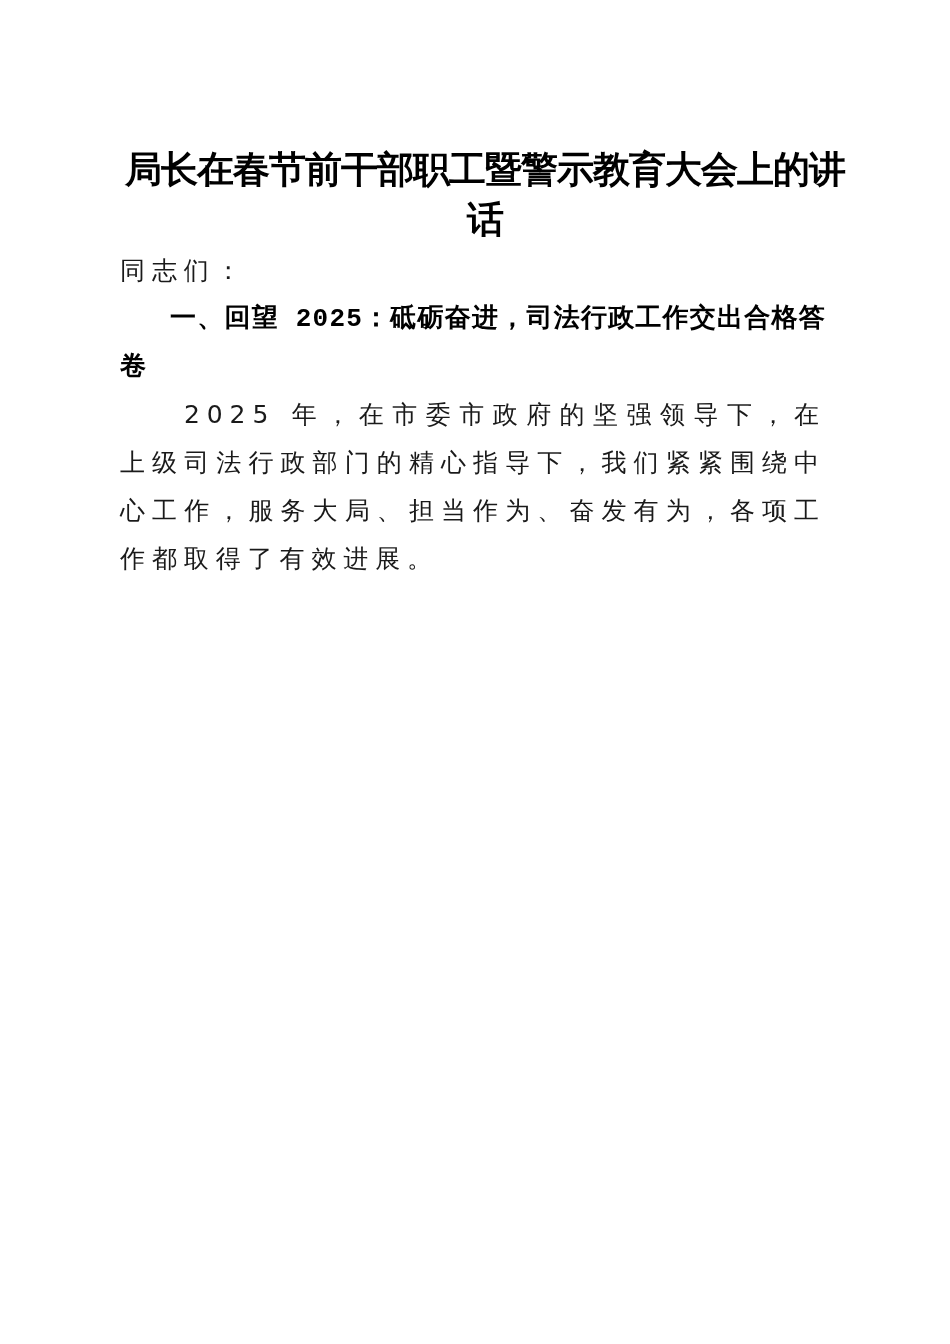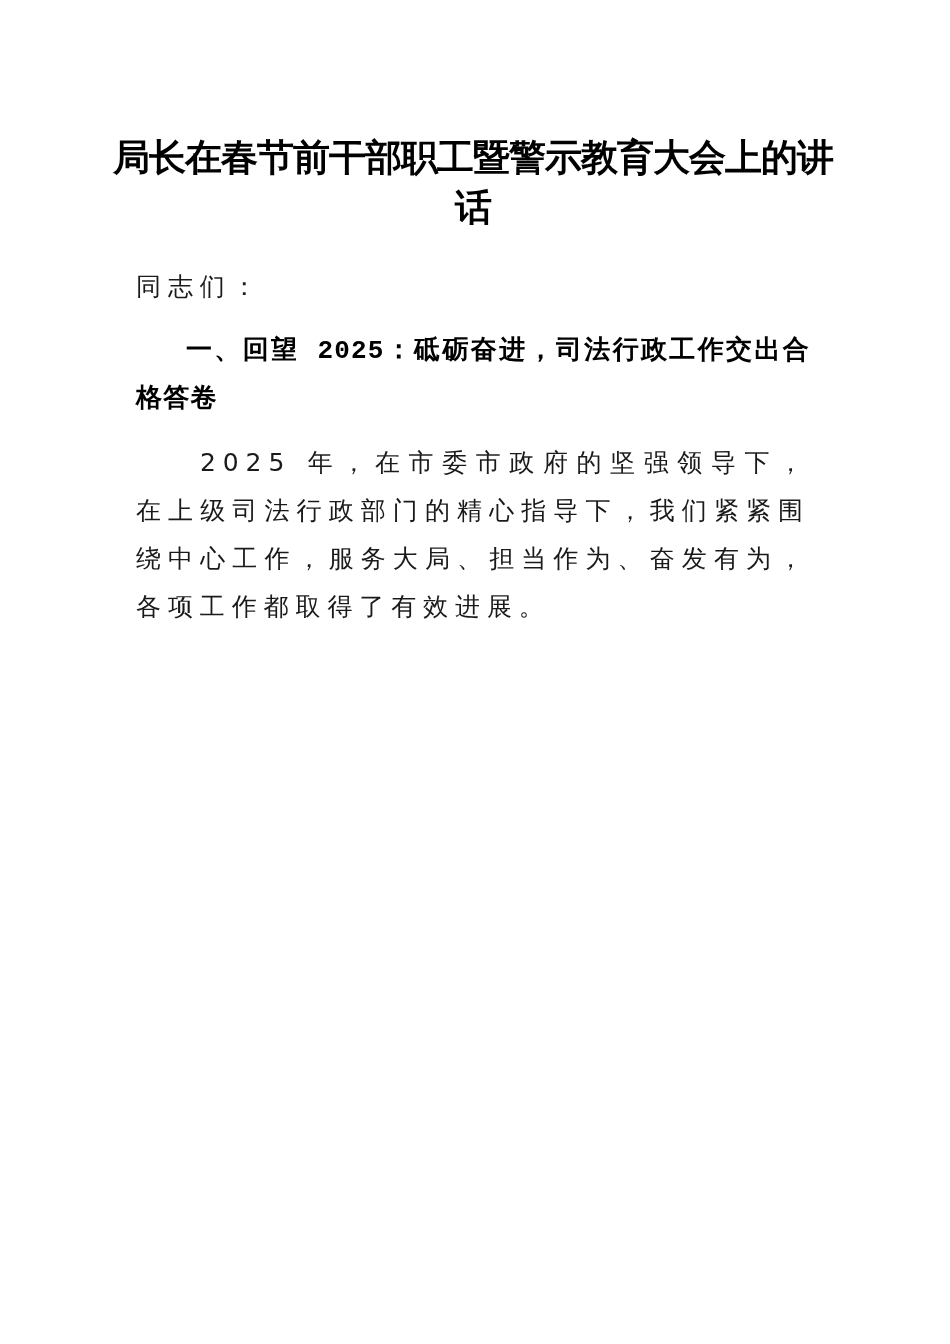--- a/index.html
+++ b/index.html
@@ -14,21 +14,21 @@
       overflow: hidden;
       color: #111111;
     }
     .page {
       position: absolute;
       left: 120px;
       top: 0;
       width: 706px;
     }
     .title {
-      margin: 0;
+      margin: 12px;
       position: absolute;
       top: 132px;
       left: -20px;
       width: 746px;
       text-align: center;
       font-family: "DejaVu Serif", "Liberation Serif", serif;
       font-weight: bold;
       font-size: 37px;
       line-height: 50px;
       letter-spacing: -1px;
@@ -40,21 +40,21 @@
       left: 0;
       width: 706px;
       font-family: "DejaVu Sans", "Liberation Sans", sans-serif;
       font-size: 25px;
       line-height: 48px;
       letter-spacing: 6.9px;
       color: #1a1a1a;
       text-align: justify;
     }
     .body p {
-      margin: 16px;
+      margin: 0;
       padding: 0;
     }
     .salutation {
       text-indent: 0;
     }
     .para {
       text-indent: 2em;
       text-indent: 64px;
     }
     .heading {

